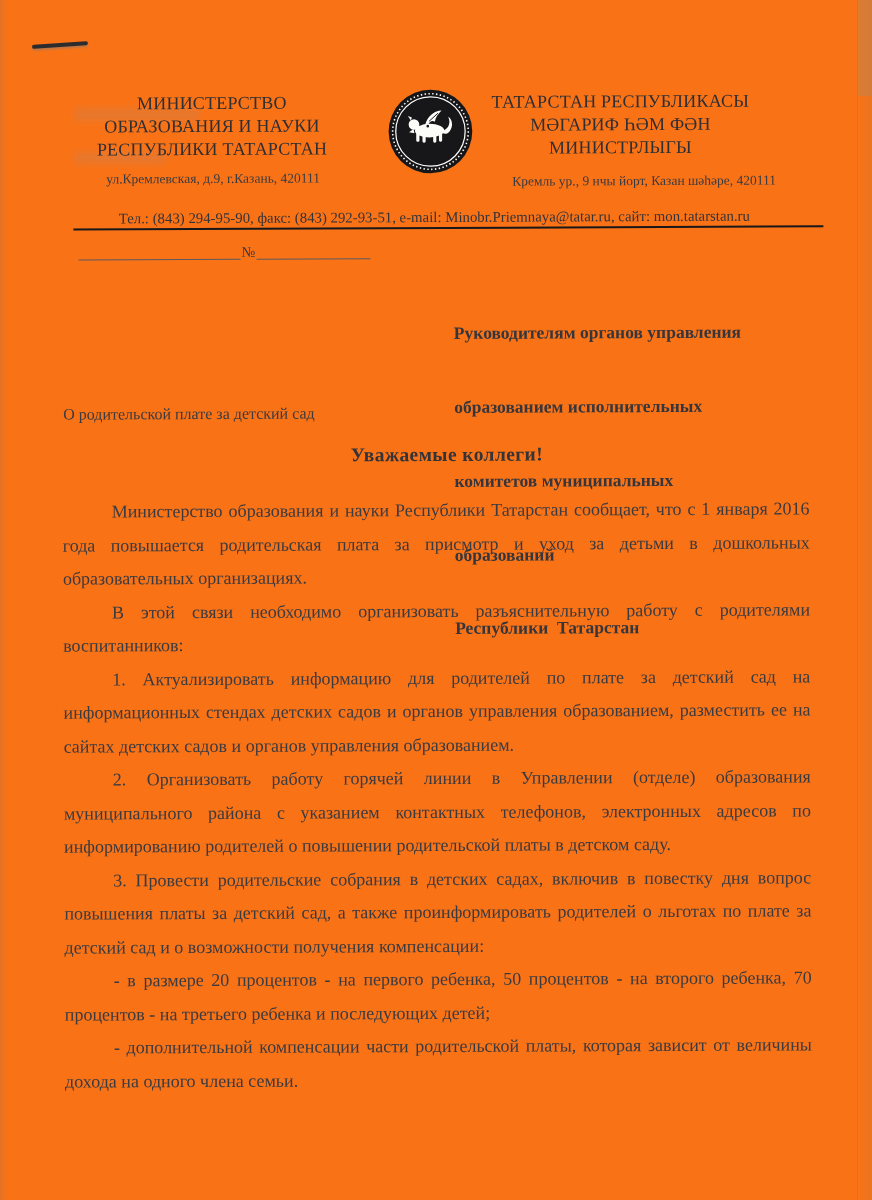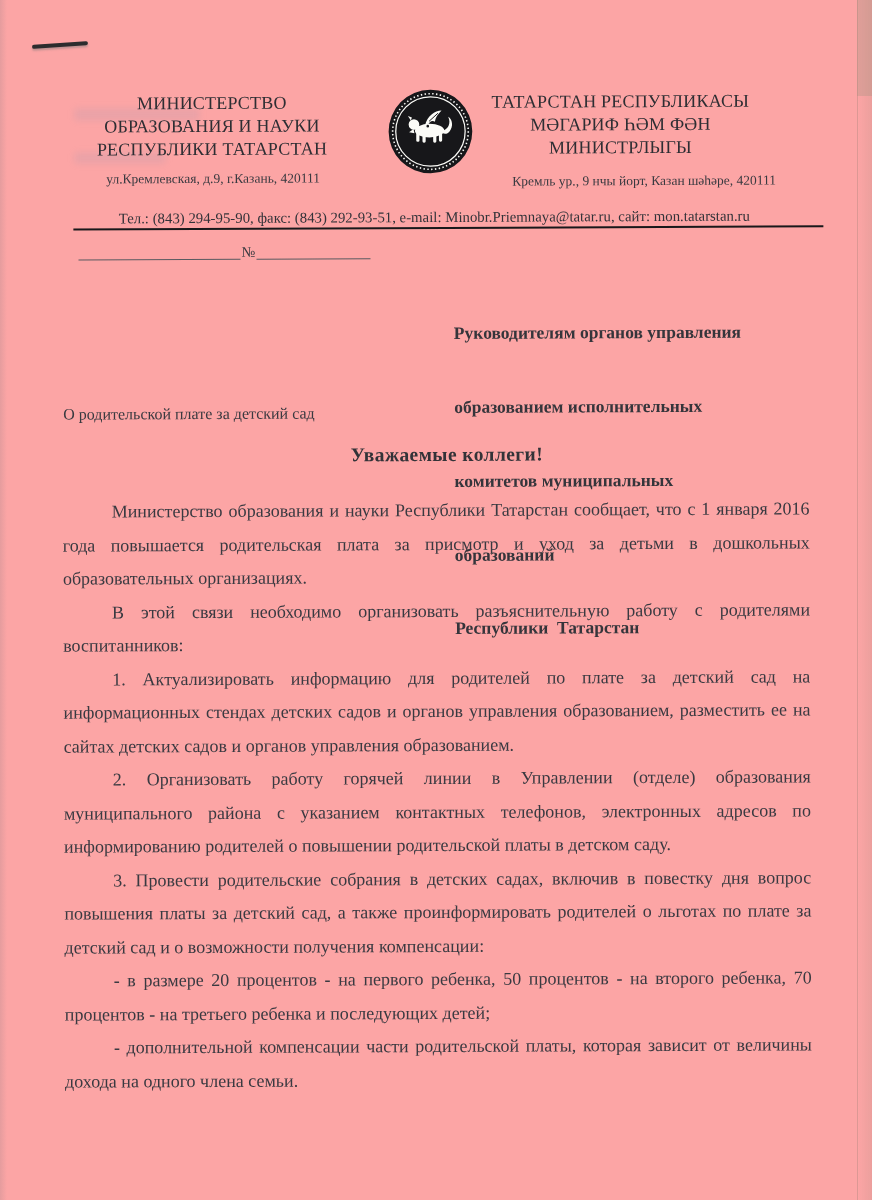--- a/index.html
+++ b/index.html
@@ -3,21 +3,21 @@
 <meta charset="utf-8">
 <style>
   html,body{margin:0;padding:0;}
   body{
     width:872px;height:1200px;overflow:hidden;
     background:#fdfdfb;
     font-family:"Liberation Serif","DejaVu Serif",serif;
     color:#36363d;
     position:relative;
   }
-  .page{position:absolute;inset:0;background:#fca5a5;}
+  .page{position:absolute;inset:0;background:#f97316;}
   .tilt{position:absolute;inset:0;transform:rotate(-0.25deg);transform-origin:50% 50%;}
 
   
   .scan-left{position:absolute;left:0;top:0;width:7px;height:100%;
     background:linear-gradient(to right,rgba(110,110,120,0.16),rgba(110,110,120,0));}
   .scan-right{position:absolute;right:0;top:0;width:14px;height:100%;
     background:linear-gradient(to left,rgba(125,120,100,0.13),rgba(125,120,100,0));
     border-left:1px solid rgba(110,105,90,0.12);}
   .scan-corner{position:absolute;right:0;top:0;width:15px;height:96px;
     background:rgba(150,144,122,0.28);}

